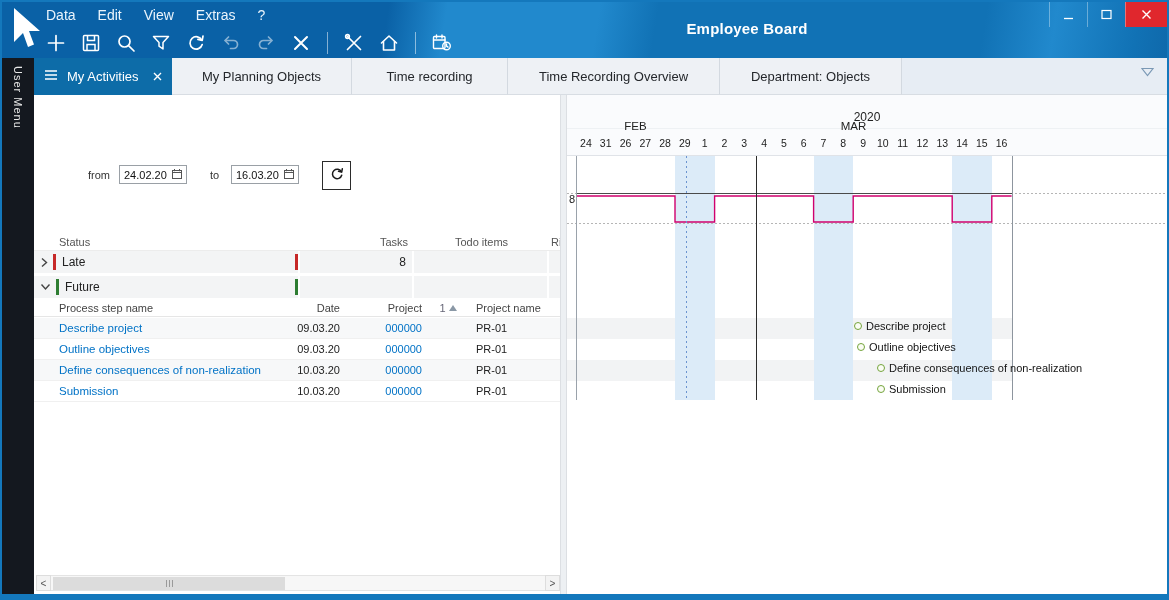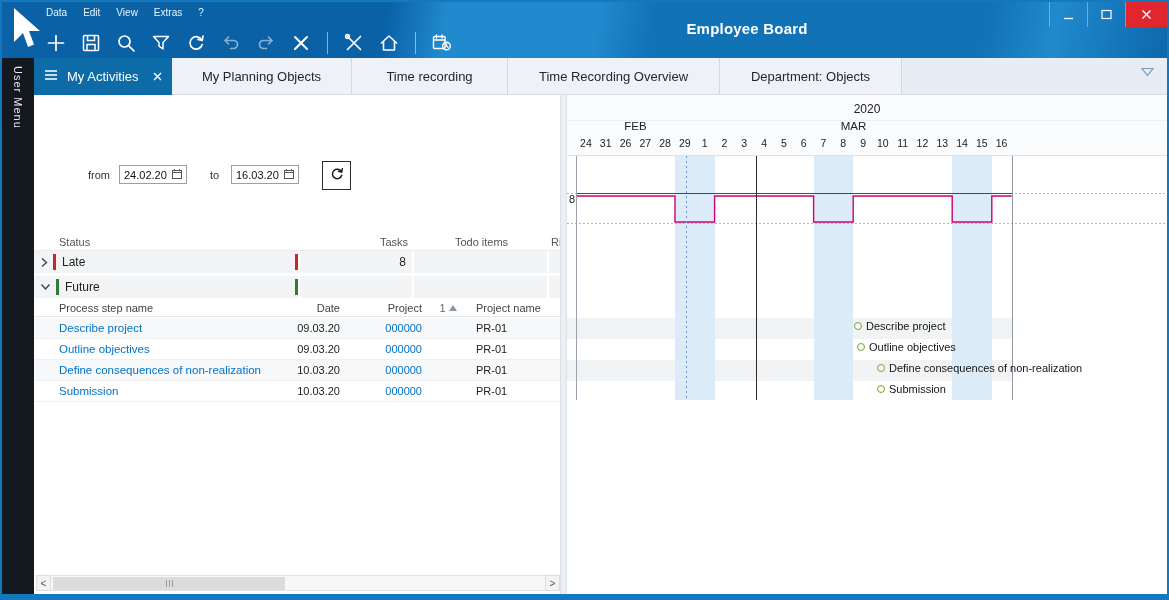--- a/index.html
+++ b/index.html
@@ -5,21 +5,21 @@
   *{margin:0;padding:0;box-sizing:border-box}
   html,body{width:1169px;height:600px;overflow:hidden;background:#fff;
     font-family:"Liberation Sans",sans-serif;}
   .window{position:relative;width:1169px;height:600px;background:#fff;
     border:2px solid #1478bc;border-bottom-width:6px;overflow:hidden}
 
   
   .header{position:absolute;top:0;left:0;width:1165px;height:56px;
     background:linear-gradient(99deg,#0a61a6 0%,#0a61a6 33%,#2189cd 38%,#2189cd 51%,#1172b5 56%,#1172b5 84%,#2189cd 90%,#1172b5 97%,#0f69ab 100%);}
   .logo{position:absolute;top:4px;left:8px;width:34px;height:48px}
-  .menubar{position:absolute;top:5px;left:44px;display:flex;gap:16px;font-size:10px;color:#eaf4fc}
+  .menubar{position:absolute;top:5px;left:44px;display:flex;gap:22px;font-size:14px;color:#eaf4fc}
   .menu-item{cursor:default}
   .app-title{position:absolute;top:18px;left:560px;width:370px;text-align:center;
     color:#fff;font-size:15px;font-weight:bold;letter-spacing:.2px}
   .win-controls{position:absolute;top:0;right:0;display:flex;height:25px}
   .win-btn{width:38px;display:flex;align-items:center;justify-content:center;
     border-left:1px solid rgba(255,255,255,.35)}
   .win-btn.close{width:42px;background:#e0272d}
   .toolbar{position:absolute;top:26px;left:42px;height:30px;display:flex;align-items:center;gap:11px}
   .tool{width:24px;height:24px;display:flex;align-items:center;justify-content:center}
   .tool.disabled{opacity:.5}
@@ -96,21 +96,21 @@
   .hscroll{position:absolute;left:2px;bottom:3px;width:524px;height:16px;display:flex;align-items:center}
   .hs-btn{width:15px;height:16px;background:#f3f3f3;border:1px solid #ddd;color:#555;font-size:10px;
     display:flex;align-items:center;justify-content:center;cursor:pointer}
   .hs-track{flex:1;height:16px;background:#f7f7f7;border-top:1px solid #e4e4e4;border-bottom:1px solid #e4e4e4;position:relative}
   .hs-thumb{position:absolute;left:2px;top:1px;width:232px;height:13px;background:#dcdcdc;
     display:flex;align-items:center;justify-content:center;gap:2px;cursor:pointer}
   .hs-grip{width:1px;height:7px;background:#9a9a9a}
 
   
   .g-header{position:absolute;top:0;left:0;width:600px;height:61px;background:#fafbfd;border-bottom:1px solid #e0e3e8}
-  .g-year{position:absolute;top:4px;left:0;width:600px;height:22px;line-height:20px;text-align:center;
+  .g-year{position:absolute;top:12px;left:0;width:600px;height:22px;line-height:20px;text-align:center;
     font-size:12px;color:#222;border-bottom:1px solid #eef1f4}
   .g-month{position:absolute;top:22px;height:19px;line-height:19px;text-align:center;font-size:11.5px;color:#222}
   .g-month-feb{left:9px;width:119px}
   .g-month-mar{left:128px;width:317px}
   .g-days{position:absolute;top:42px;left:9px;display:flex}
   .g-day{width:19.8px;text-align:center;font-size:10.5px;color:#222}
   .g-plot{position:absolute;top:61px;left:0;width:600px;height:244px}
   .weekend{position:absolute;top:0;height:244px;width:39.6px;background:#dcebf8}
   .wk1{left:108px}.wk2{left:246.6px}.wk3{left:385.2px}
   .task-stripe{position:absolute;left:0;width:445px;height:21px;background:#f2f3f4}

